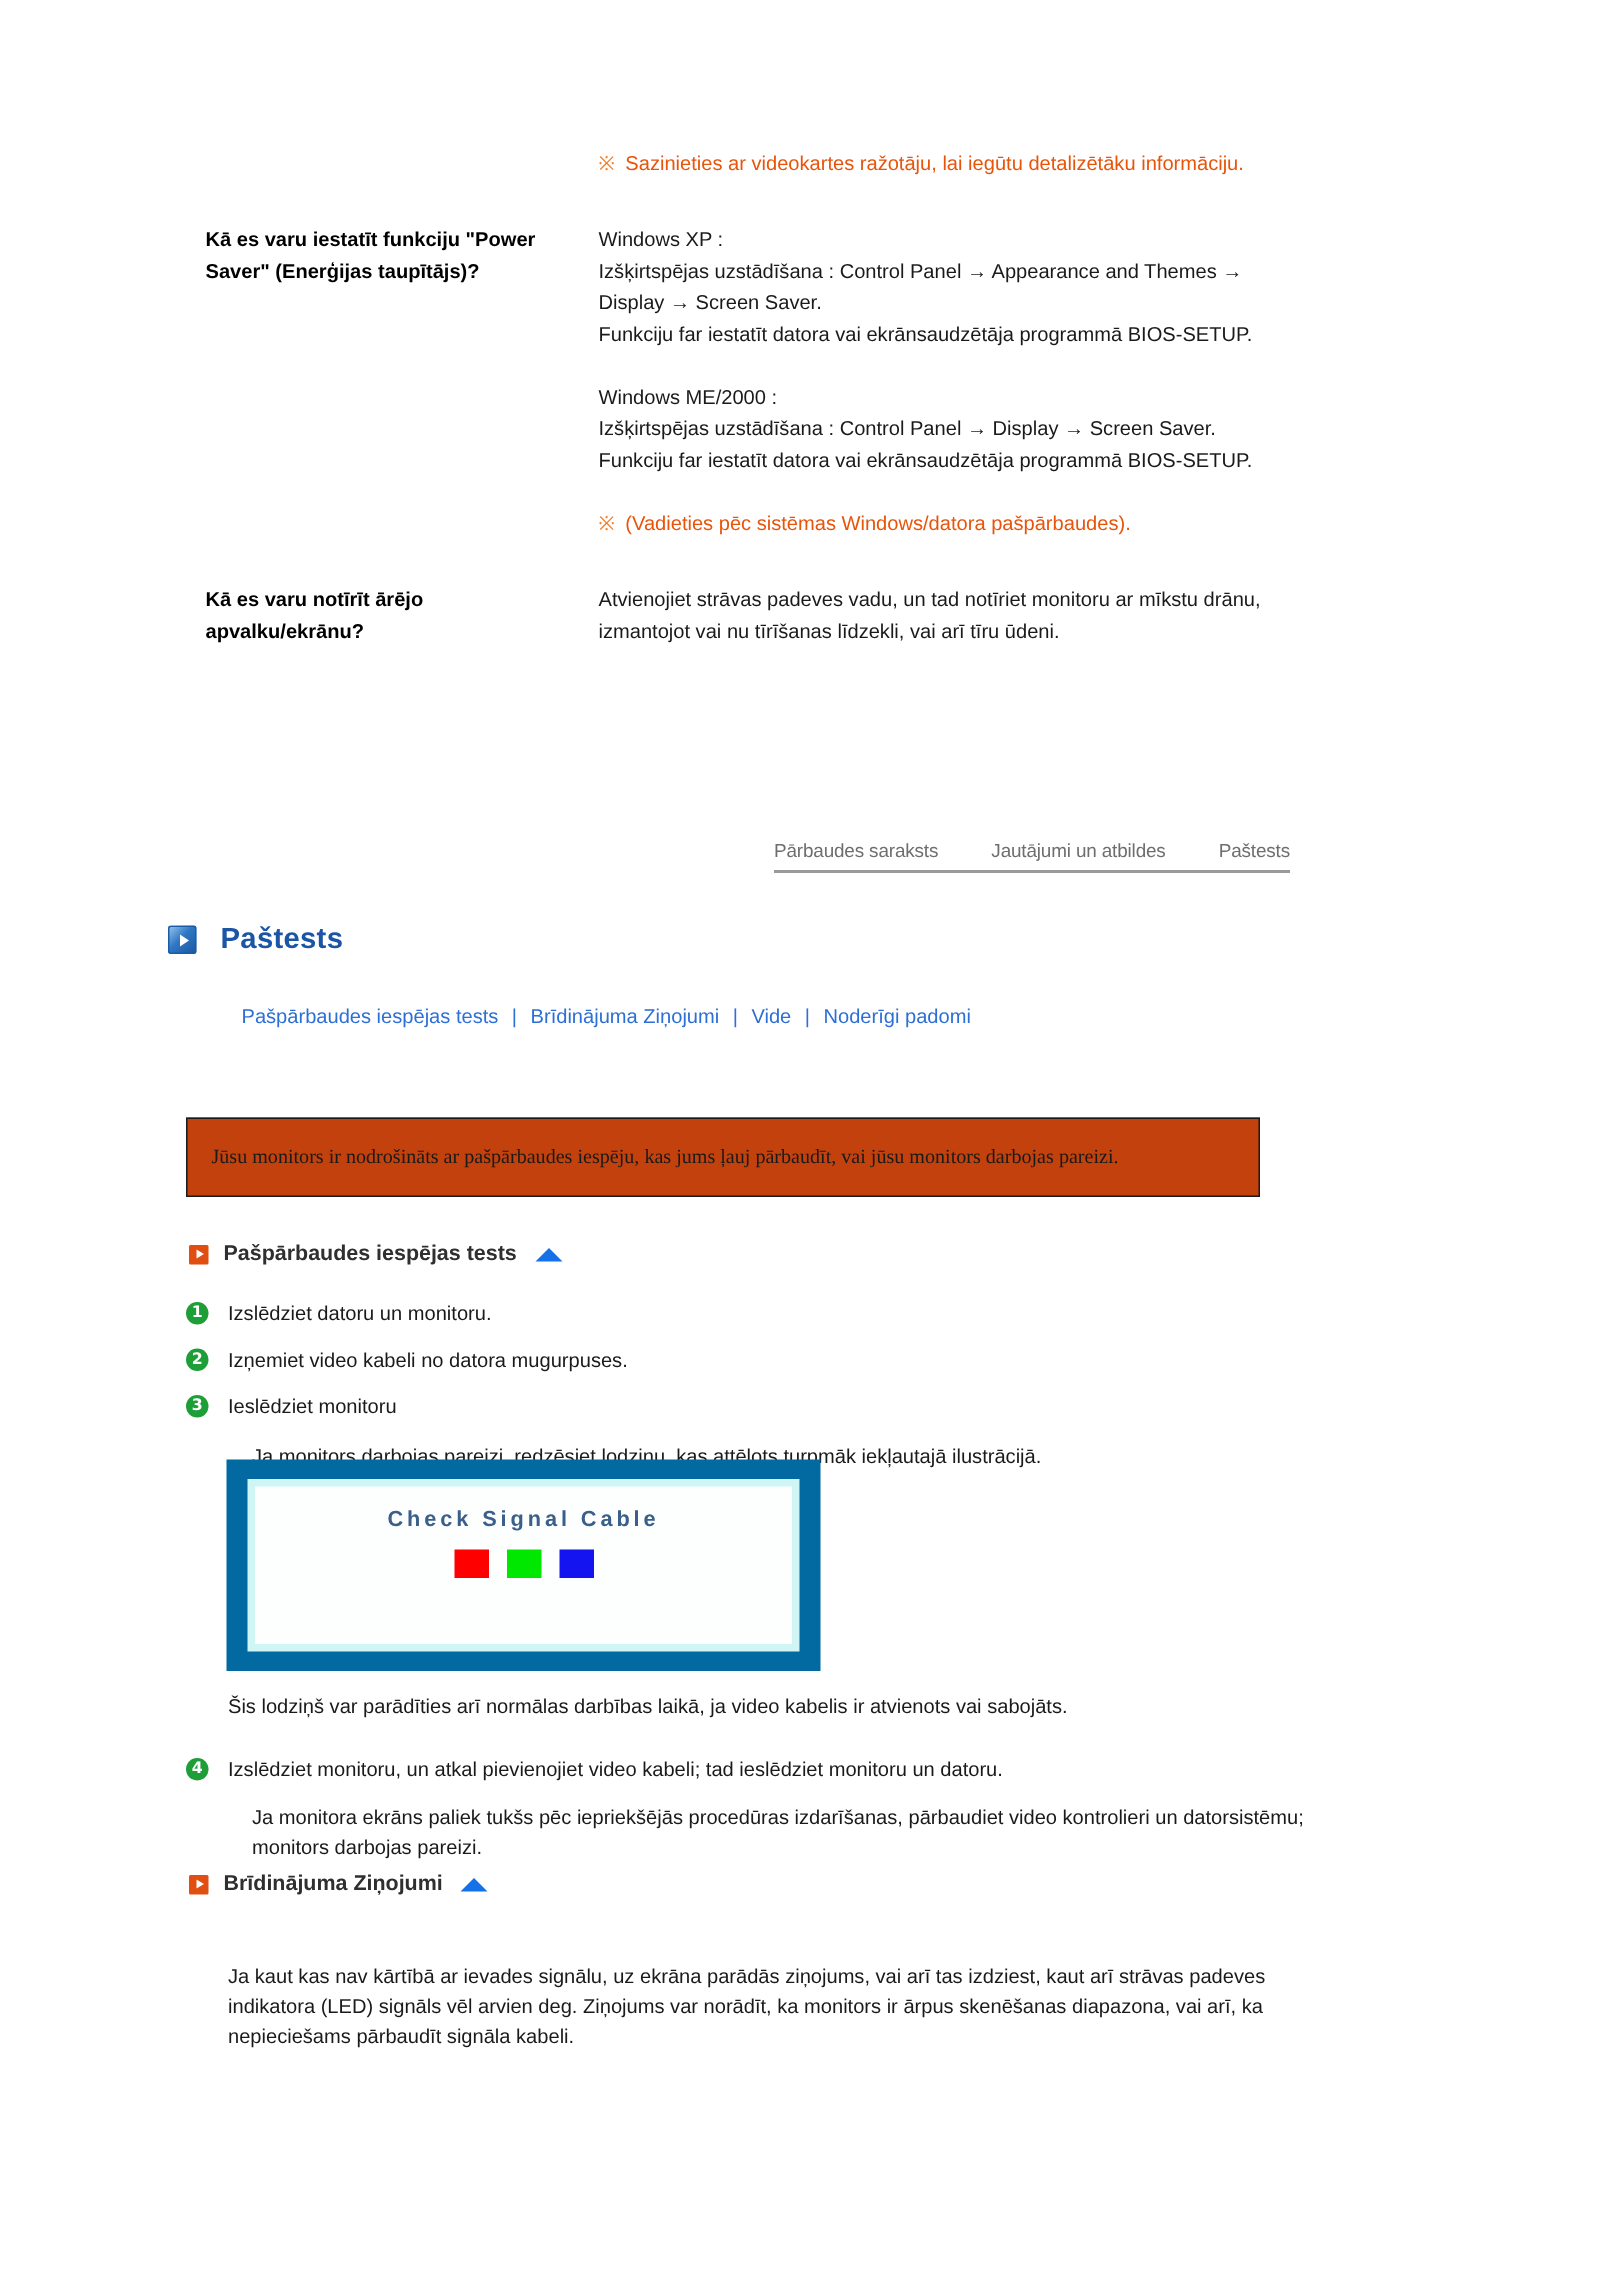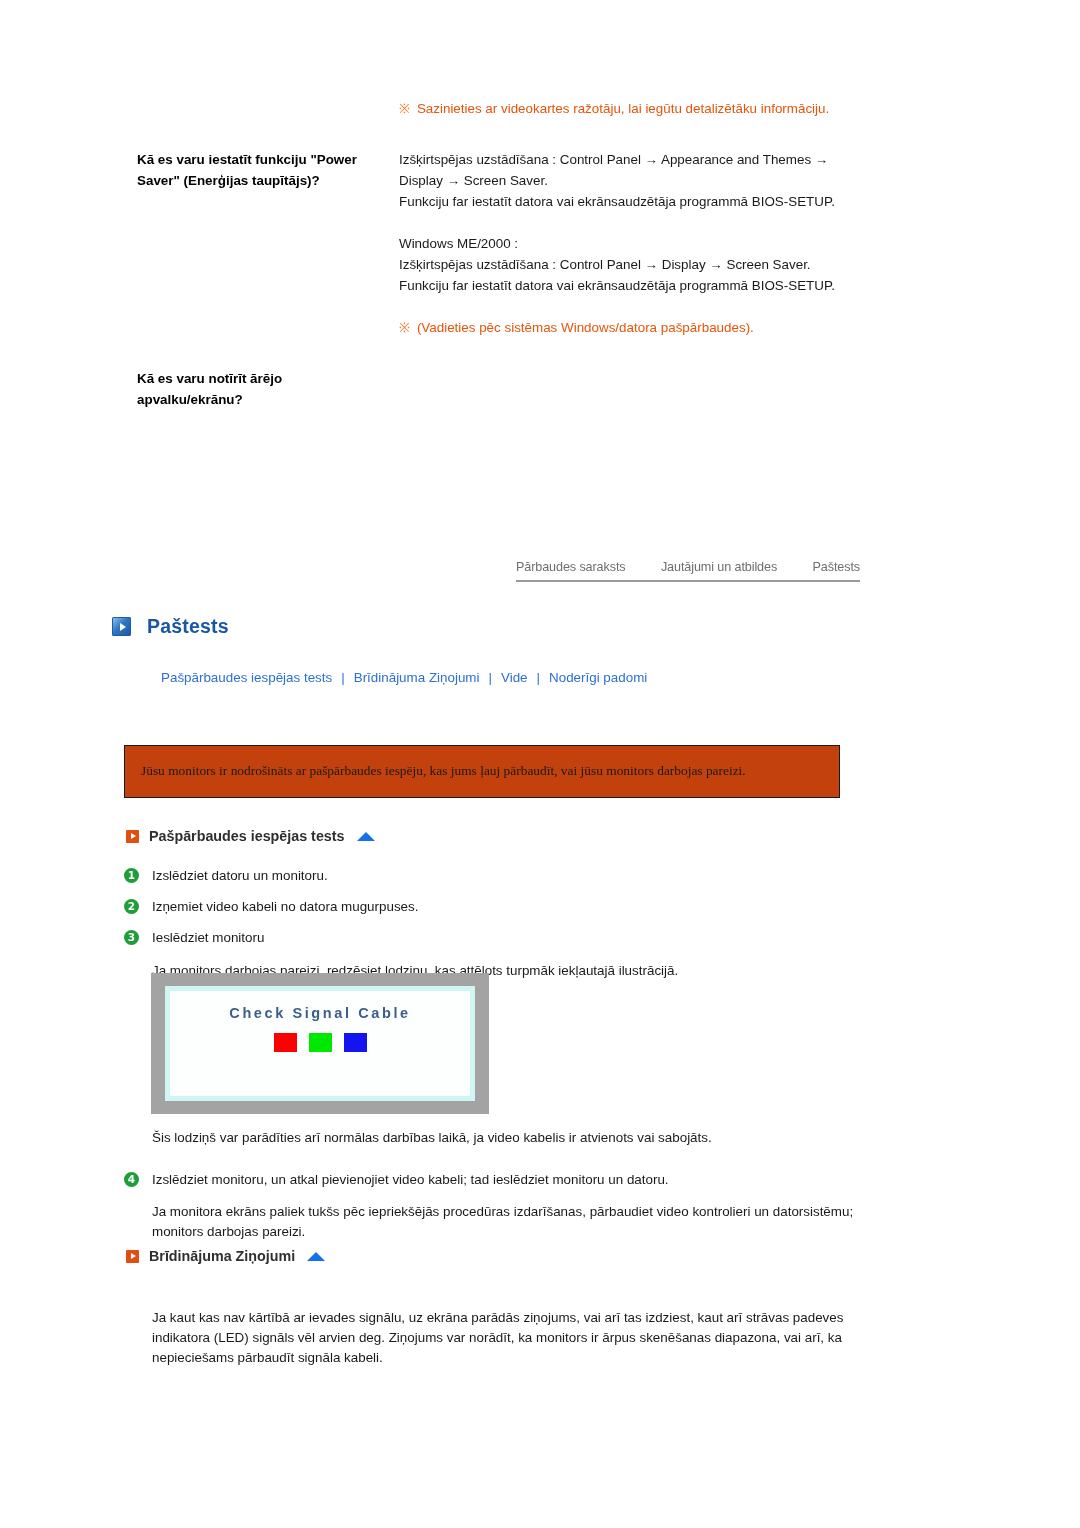--- a/index.html
+++ b/index.html
@@ -227,37 +227,37 @@
   .step-text {
     margin-left: 13px;
     font-size: 13.4px;
     line-height: 20px;
     color: #1a1a1a;
   }
   .plain-para {
     font-size: 13.4px;
     line-height: 20px;
     color: #1a1a1a;
-    margin-left: 28px;
+    margin-left: 44px;
   }
   .body-para {
     position: absolute;
     font-size: 13.4px;
     line-height: 20px;
     color: #1a1a1a;
   }
 
   
   .screenshot {
     position: absolute;
     left: 151px;
     top: 973px;
-    width: 338px;
+    width: 396px;
     height: 141px;
-    background: #a3a3a3;
+    background: #0369a1;
     box-sizing: border-box;
     padding: 13px 14px;
   }
   .screenshot-inner {
     width: 100%;
     height: 100%;
     background: #CFF5F5;
     box-sizing: border-box;
     padding: 5px;
   }
@@ -303,39 +303,41 @@
           <span>Sazinieties ar videokartes ražotāju, lai iegūtu detalizētāku informāciju.</span>
         </div>
       </div>
     </div>
 
     <div class="gap-lg"></div>
 
     <div class="faq-row">
       <div class="faq-q">Kā es varu iestatīt funkciju "Power Saver" (Enerģijas taupītājs)?</div>
       <div class="faq-a">
+        <div>Windows XP :</div>
         <div>Izšķirtspējas uzstādīšana : Control Panel → Appearance and Themes → Display → Screen Saver.</div>
         <div>Funkciju far iestatīt datora vai ekrānsaudzētāja programmā BIOS-SETUP.</div>
         <div class="gap-md"></div>
         <div>Windows ME/2000 :</div>
         <div>Izšķirtspējas uzstādīšana : Control Panel → Display → Screen Saver.</div>
         <div>Funkciju far iestatīt datora vai ekrānsaudzētāja programmā BIOS-SETUP.</div>
         <div class="gap-md"></div>
         <div class="note-line">
           <span class="note-mark">※</span>
           <span>(Vadieties pēc sistēmas Windows/datora pašpārbaudes).</span>
         </div>
       </div>
     </div>
 
     <div class="gap-lg"></div>
 
     <div class="faq-row">
       <div class="faq-q">Kā es varu notīrīt ārējo apvalku/ekrānu?</div>
       <div class="faq-a">
+        <div>Atvienojiet strāvas padeves vadu, un tad notīriet monitoru ar mīkstu drānu, izmantojot vai nu tīrīšanas līdzekli, vai arī tīru ūdeni.</div>
         <div class="gap-md"></div>
       </div>
     </div>
 
   </div>
 
   <div class="tabstrip">
     <div class="tabstrip-inner">
       <span class="tab-item">Pārbaudes saraksts</span>
       <span class="tab-item">Jautājumi un atbildes</span>

